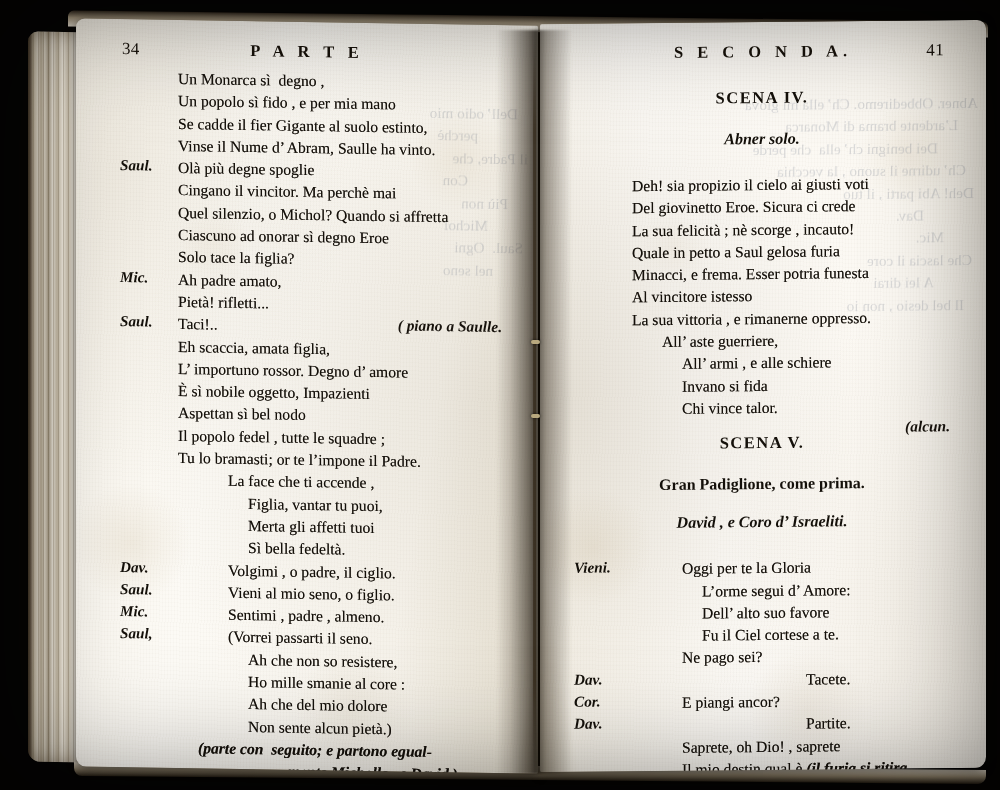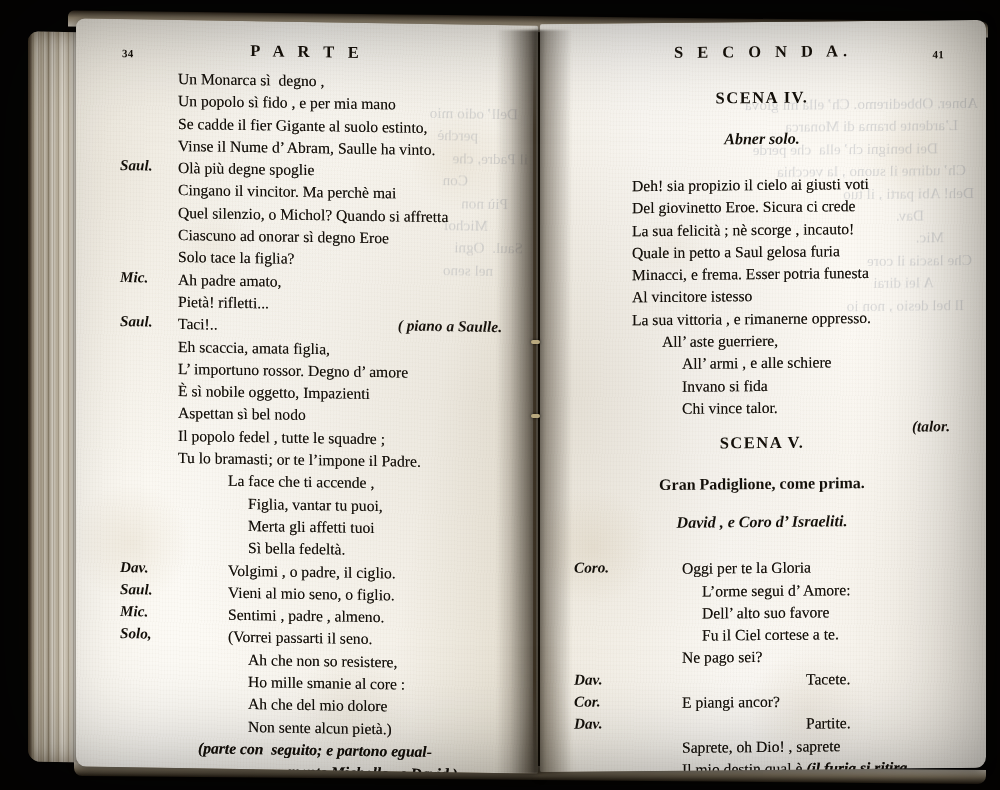--- a/index.html
+++ b/index.html
@@ -109,21 +109,21 @@
   }
 
   
   .textblock{position:absolute;color:#17120c;}
   .run-head{
     position:absolute;top:20px;width:100%;
     font-size:16.5px;font-weight:700;letter-spacing:.30em;
     text-align:center;color:#17110a;
   }
   .folio{
-    position:absolute;top:28px;font-size:11px;font-weight:700;color:#17110a;
+    position:absolute;top:20px;font-size:17px;font-weight:400;color:#17110a;
     letter-spacing:.02em;
   }
   .folio.l{left:46px;}
   .folio.r{right:42px;}
 
   .line{
     display:block;
     font-size:15.6px;line-height:22.3px;
     white-space:pre;
     color:#14100a;
@@ -272,21 +272,21 @@
             </div>
             <div class="row">
               <span class="spk" style="left: 0px;">Saul.</span>
               <span class="line" style="padding-left: 108px;">Vieni al mio seno, o figlio.</span>
             </div>
             <div class="row">
               <span class="spk" style="left: 0px;">Mic.</span>
               <span class="line" style="padding-left: 108px;">Sentimi , padre , almeno.</span>
             </div>
             <div class="row">
-              <span class="spk" style="left: 0px;">Solo,</span>
+              <span class="spk" style="left: 0px;">Saul,</span>
               <span class="line" style="padding-left: 108px;">(Vorrei passarti il seno.</span>
             </div>
             <div class="row">
               <span class="line" style="padding-left: 128px;">Ah che non so resistere,</span>
             </div>
             <div class="row">
               <span class="line" style="padding-left: 128px;">Ho mille smanie al core :</span>
             </div>
             <div class="row">
               <span class="line" style="padding-left: 128px;">Ah che del mio dolore</span>
@@ -354,31 +354,31 @@
               <span class="line" style="padding-left: 88px;">All’ aste guerriere,</span>
             </div>
             <div class="row">
               <span class="line" style="padding-left: 108px;">All’ armi , e alle schiere</span>
             </div>
             <div class="row">
               <span class="line" style="padding-left: 108px;">Invano si fida</span>
             </div>
             <div class="row">
               <span class="line" style="padding-left: 108px;">Chi vince talor.</span>
-              <span class="stage-r">(talor.</span>
+              <span class="stage-r">(alcun.</span>
             </div>
             <div style="height: 14px;"></div>
             <div class="scene-head">SCENA V.</div>
             <div style="height: 22px;"></div>
             <div class="scene-desc">Gran Padiglione, come prima.</div>
             <div style="height: 20px;"></div>
             <div class="scene-sub">David , e Coro d’ Israeliti.</div>
             <div style="height: 26px;"></div>
             <div class="row">
-              <span class="spk" style="left: 0px;">Coro.</span>
+              <span class="spk" style="left: 0px;">Vieni.</span>
               <span class="line" style="padding-left: 108px;">Oggi per te la Gloria</span>
             </div>
             <div class="row">
               <span class="line" style="padding-left: 128px;">L’orme segui d’ Amore:</span>
             </div>
             <div class="row">
               <span class="line" style="padding-left: 128px;">Dell’ alto suo favore</span>
             </div>
             <div class="row">
               <span class="line" style="padding-left: 128px;">Fu il Ciel cortese a te.</span>

